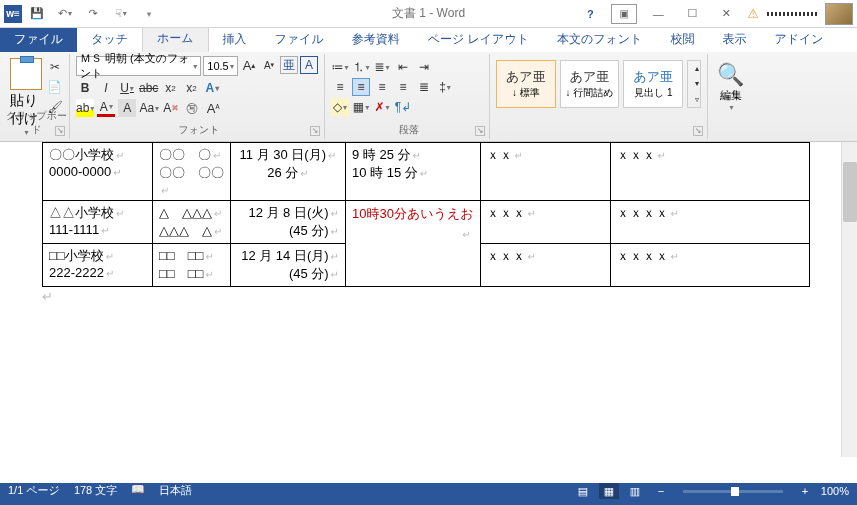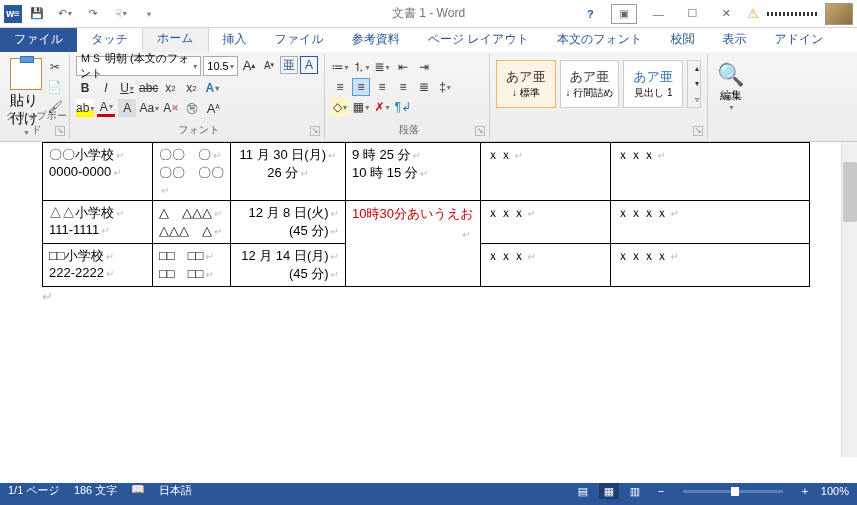--- a/index.html
+++ b/index.html
@@ -254,21 +254,21 @@
   </tbody>
     </table>
   <div style="font-family:'MS Mincho',serif;font-size:13px;color:#bbb;margin-top:2px">↵</div>
   <div class="scrollbar-v">
     <div class="sb-thumb"></div>
   </div>
 </div>
 
 <div class="statusbar">
   <div class="sb-item">1/1 ページ</div>
-  <div class="sb-item">186 文字</div>
+  <div class="sb-item">178 文字</div>
   <div class="sb-item">📖</div>
   <div class="sb-item">日本語</div>
   <div class="sb-right">
     <div class="sb-view">▤</div>
     <div class="sb-view" style="background:#1e3f6f">▦</div>
     <div class="sb-view">▥</div>
     <div class="sb-view">−</div>
     <div class="zoom-track">
         <div class="zoom-thumb"></div>
       </div>

